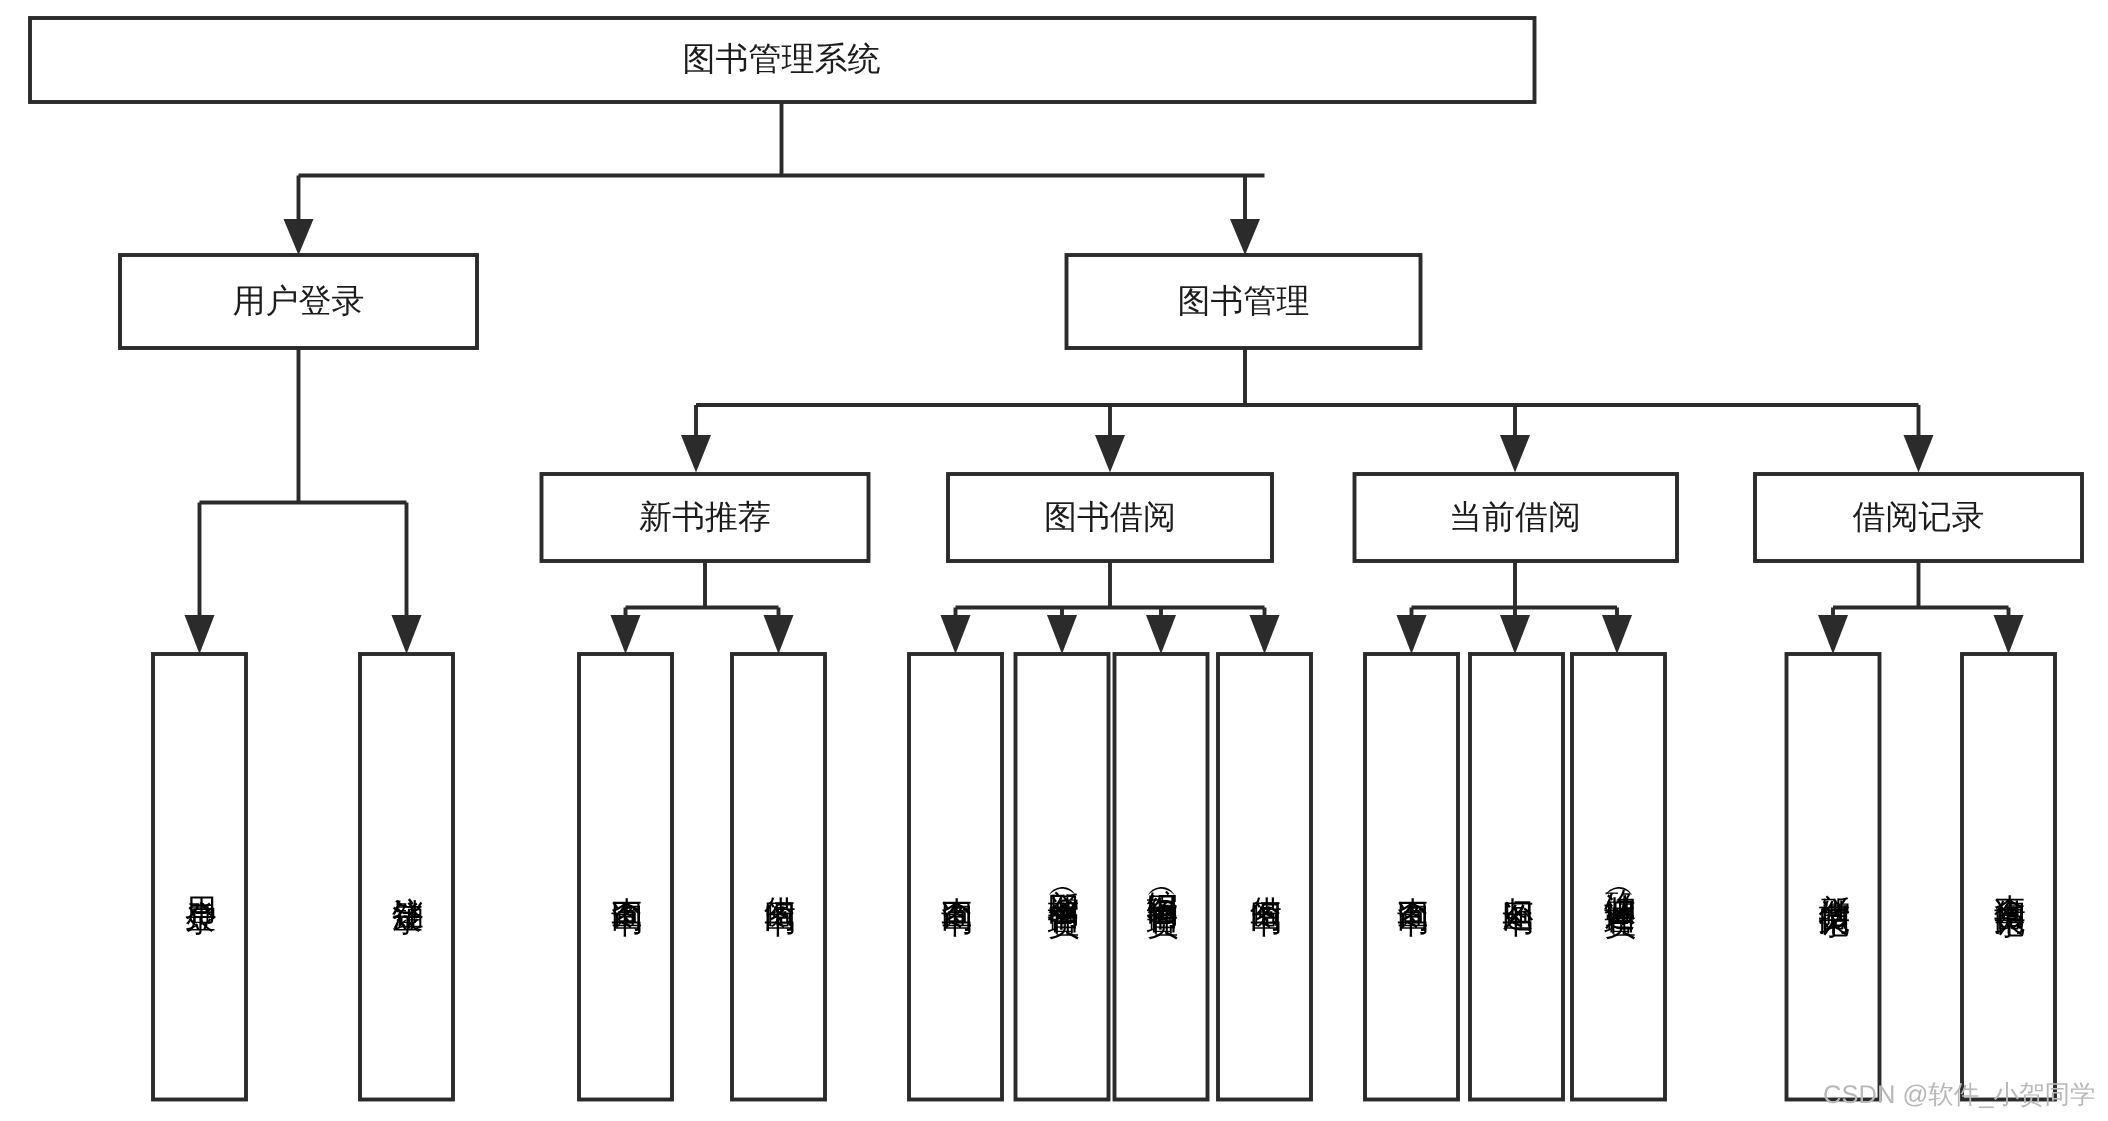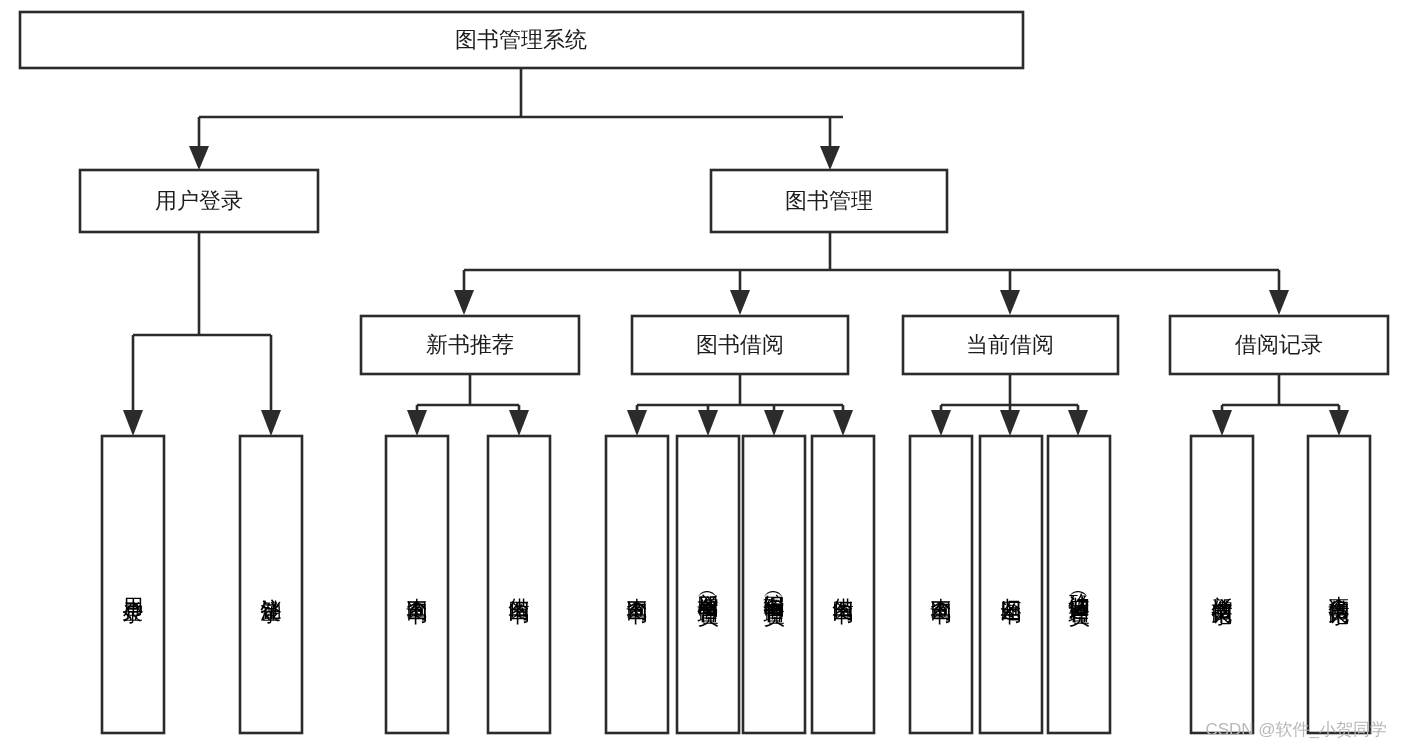--- a/index.html
+++ b/index.html
@@ -52,21 +52,21 @@
   .node-label-v {
     font-family: "Liberation Sans", "DejaVu Sans", sans-serif;
     font-size: 21px;
     fill: #1c1c1c;
     writing-mode: vertical-rl;
     text-orientation: upright;
     letter-spacing: 2px;
   }
   .watermark {
     position: absolute;
-    right: 18px;
+    right: 8px;
     bottom: 6px;
     font-family: "Liberation Sans", "DejaVu Sans", sans-serif;
     font-size: 17px;
     color: #b8b8b8;
     white-space: nowrap;
     user-select: none;
   }
 </style>
 </head>
 <body>

